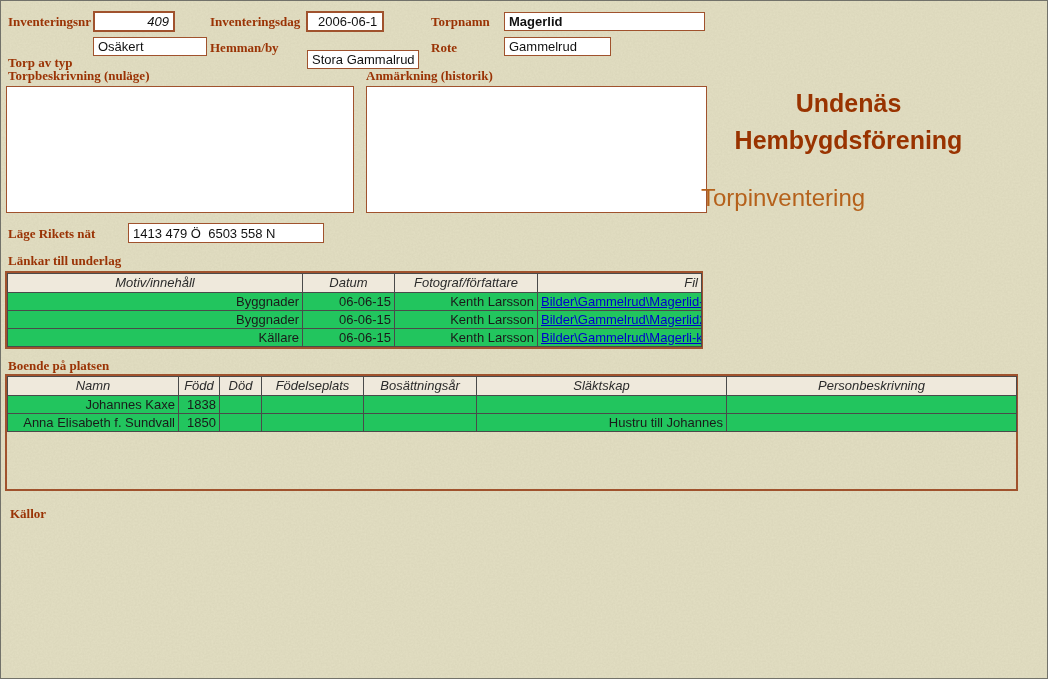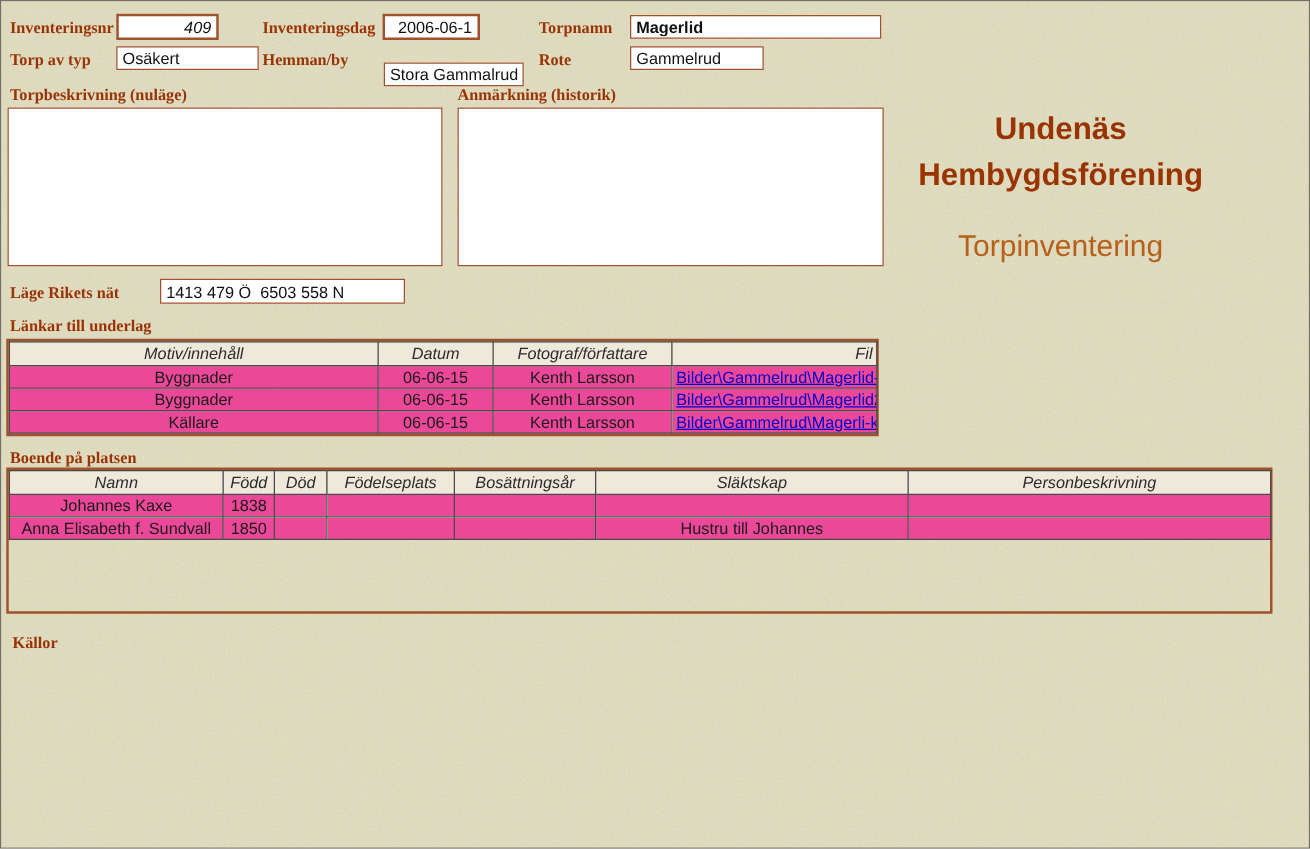--- a/index.html
+++ b/index.html
@@ -39,21 +39,20 @@
   textarea.fld { resize:none; padding:2px 4px; }
   .title {
     text-align:center;
     font-weight:bold;
     font-size:25px;
     line-height:37px;
     color:var(--title-text, #993300);
     font-family:"Liberation Sans", sans-serif;
   }
   .subtitle {
-    text-align:center;
     font-size:24px;
     color:var(--subtitle-text, #b5611b);
     font-family:"Liberation Sans", sans-serif;
   }
   .tblwrap {
     position:absolute; z-index:1;
     box-sizing:border-box;
     border:2px solid var(--field-border, #a0522d);
   }
   table.grid {
@@ -72,21 +71,21 @@
     box-sizing:border-box;
   }
   table.grid th {
     background:var(--table-header-bg, #efe9dc);
     font-weight:normal;
     text-align:center;
     color:#2b2b2b;
     height:19px;
     font-style:italic;
   }
-  table.grid td { background:#ec4899; text-align:center; }
+  table.grid td { background:#22c55e; text-align:right; }
   table.grid th.ralign { text-align:right; }
   a.filelink {
     color:var(--link-text, #0000cc);
     text-decoration:underline;
     white-space:nowrap;
   }
 </style>
 </head>
 <body>
 
@@ -103,21 +102,21 @@
     <rect width="100%" height="100%" filter="url(#grain)"></rect>
   </svg>
 
   <div class="abs lbl" style="left:7px; top:13px;">Inventeringsnr</div>
   <input class="fld thick right" style="left: 92px; top: 10px; width: 82px; height: 21px; font-style: italic;" value="409">
   <div class="abs lbl" style="left:209px; top:13px;">Inventeringsdag</div>
   <input class="fld thick center" style="left: 305px; top: 10px; width: 78px; height: 21px; padding-left: 10px;" value="2006-06-15">
   <div class="abs lbl" style="left:430px; top:13px;">Torpnamn</div>
   <input class="fld bold" style="left: 503px; top: 11px; width: 201px; height: 19px;" value="Magerlid">
 
-  <div class="abs lbl" style="left:7px; top:39px;">Torp av typ</div>
+  <div class="abs lbl" style="left:7px; top:54px;">Torp av typ</div>
   <input class="fld" style="left: 92px; top: 36px; width: 114px; height: 19px;" value="Osäkert">
   <div class="abs lbl" style="left:209px; top:39px;">Hemman/by</div>
   <input class="fld" style="left: 306px; top: 49px; width: 112px; height: 19px;" value="Stora Gammalrud">
   <div class="abs lbl" style="left:430px; top:39px;">Rote</div>
   <input class="fld" style="left: 503px; top: 36px; width: 107px; height: 19px;" value="Gammelrud">
 
   <div class="abs lbl" style="left:7px; top:67px;">Torpbeskrivning (nuläge)</div>
   <textarea class="fld" style="left: 5px; top: 85px; width: 348px; height: 127px;"></textarea>
   <div class="abs lbl" style="left:365px; top:67px;">Anmärkning (historik)</div>
   <textarea class="fld" style="left: 365px; top: 85px; width: 341px; height: 127px;"></textarea>

